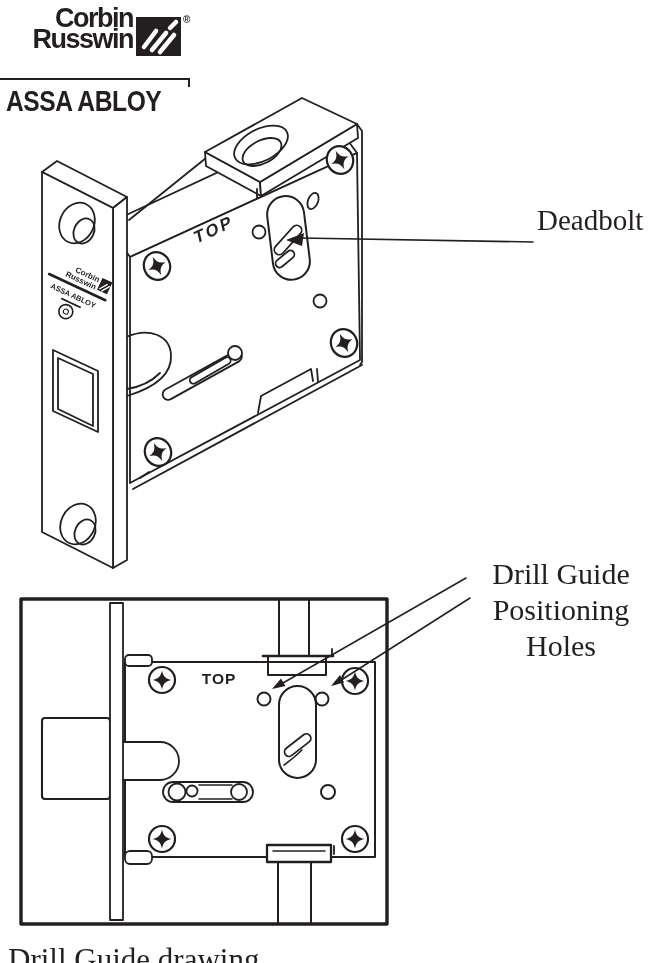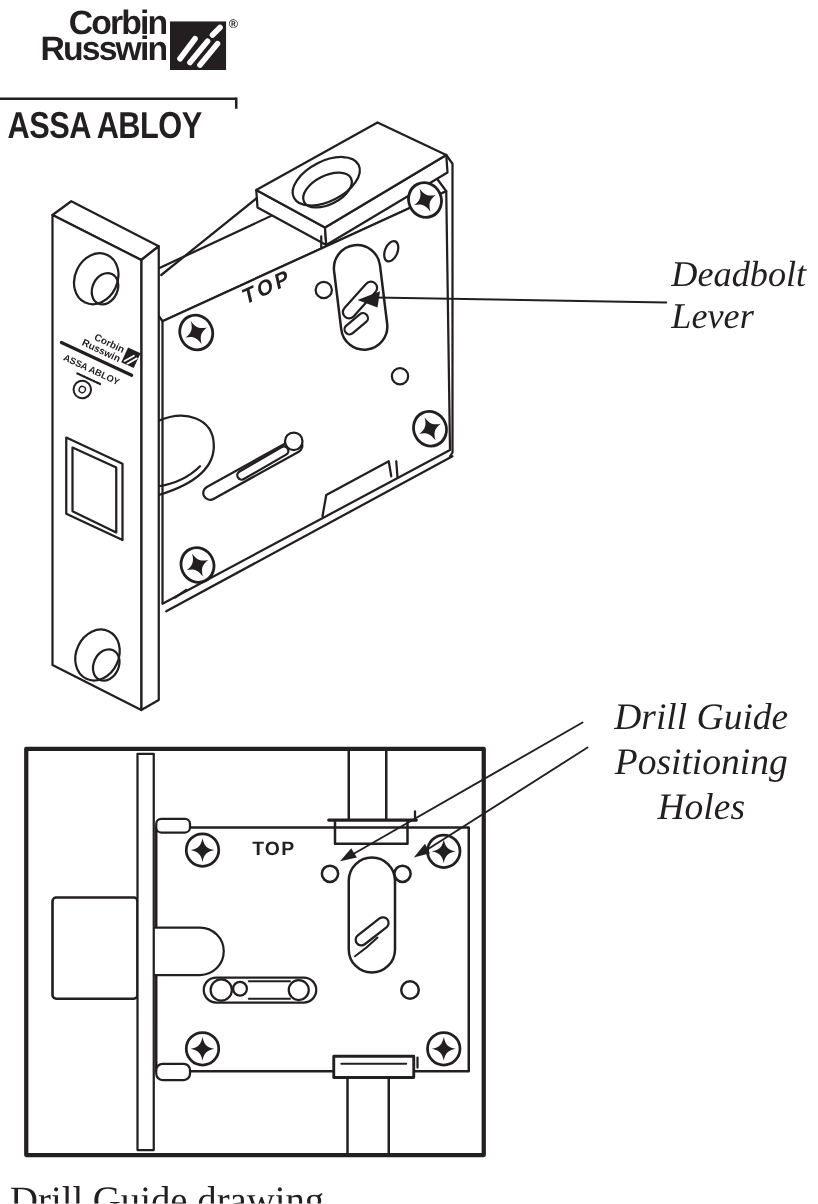--- a/index.html
+++ b/index.html
@@ -12,21 +12,21 @@
             font-weight:bold;font-size:27px;line-height:21px;letter-spacing:-1.5px;}
   .wm-box{position:absolute;left:136px;top:13px;}
   .reg{position:absolute;left:183px;top:10px;font-size:10px;font-weight:bold;}
   .brand-rule{position:absolute;left:0;top:74px;width:189px;height:2px;background:#231f20;}
   .brand-tick{position:absolute;left:188px;top:74px;width:2px;height:9px;background:#231f20;}
   .parent-brand{position:absolute;left:6px;top:80px;font-weight:bold;font-size:30px;
                 letter-spacing:-0.5px;transform:scaleX(.82);transform-origin:left top;
                 white-space:nowrap;}
   
   .callout{position:absolute;font-family:"Liberation Serif",serif;font-size:29px;
-           line-height:33px;color:#231f20;font-style:italic;}
+           line-height:33px;color:#231f20;}
   #label-deadbolt{left:537px;top:204px;}
   #label-drillguide{left:462px;top:556px;width:198px;text-align:center;font-size:30px;line-height:36px;}
   #caption{position:absolute;left:8px;top:942px;font-family:"Liberation Serif",serif;
            font-size:31px;white-space:nowrap;}
   svg text{font-family:"Liberation Sans",sans-serif;fill:#231f20;stroke:none;}
 </style>
 </head>
 <body>
 
 <div id="page">
@@ -172,21 +172,20 @@
       </svg>
     </div>
     <div class="reg">®</div>
     <div class="brand-rule"></div>
     <div class="brand-tick"></div>
     <div class="parent-brand">ASSA ABLOY</div>
   </div>
 
   <div id="label-deadbolt" class="callout">
     <div>Deadbolt</div>
-    <div>Lever</div>
   </div>
 
   <div id="label-drillguide" class="callout">
     <div>Drill Guide</div>
     <div>Positioning</div>
     <div>Holes</div>
   </div>
 
   <div id="caption">Drill Guide drawing</div>
 

